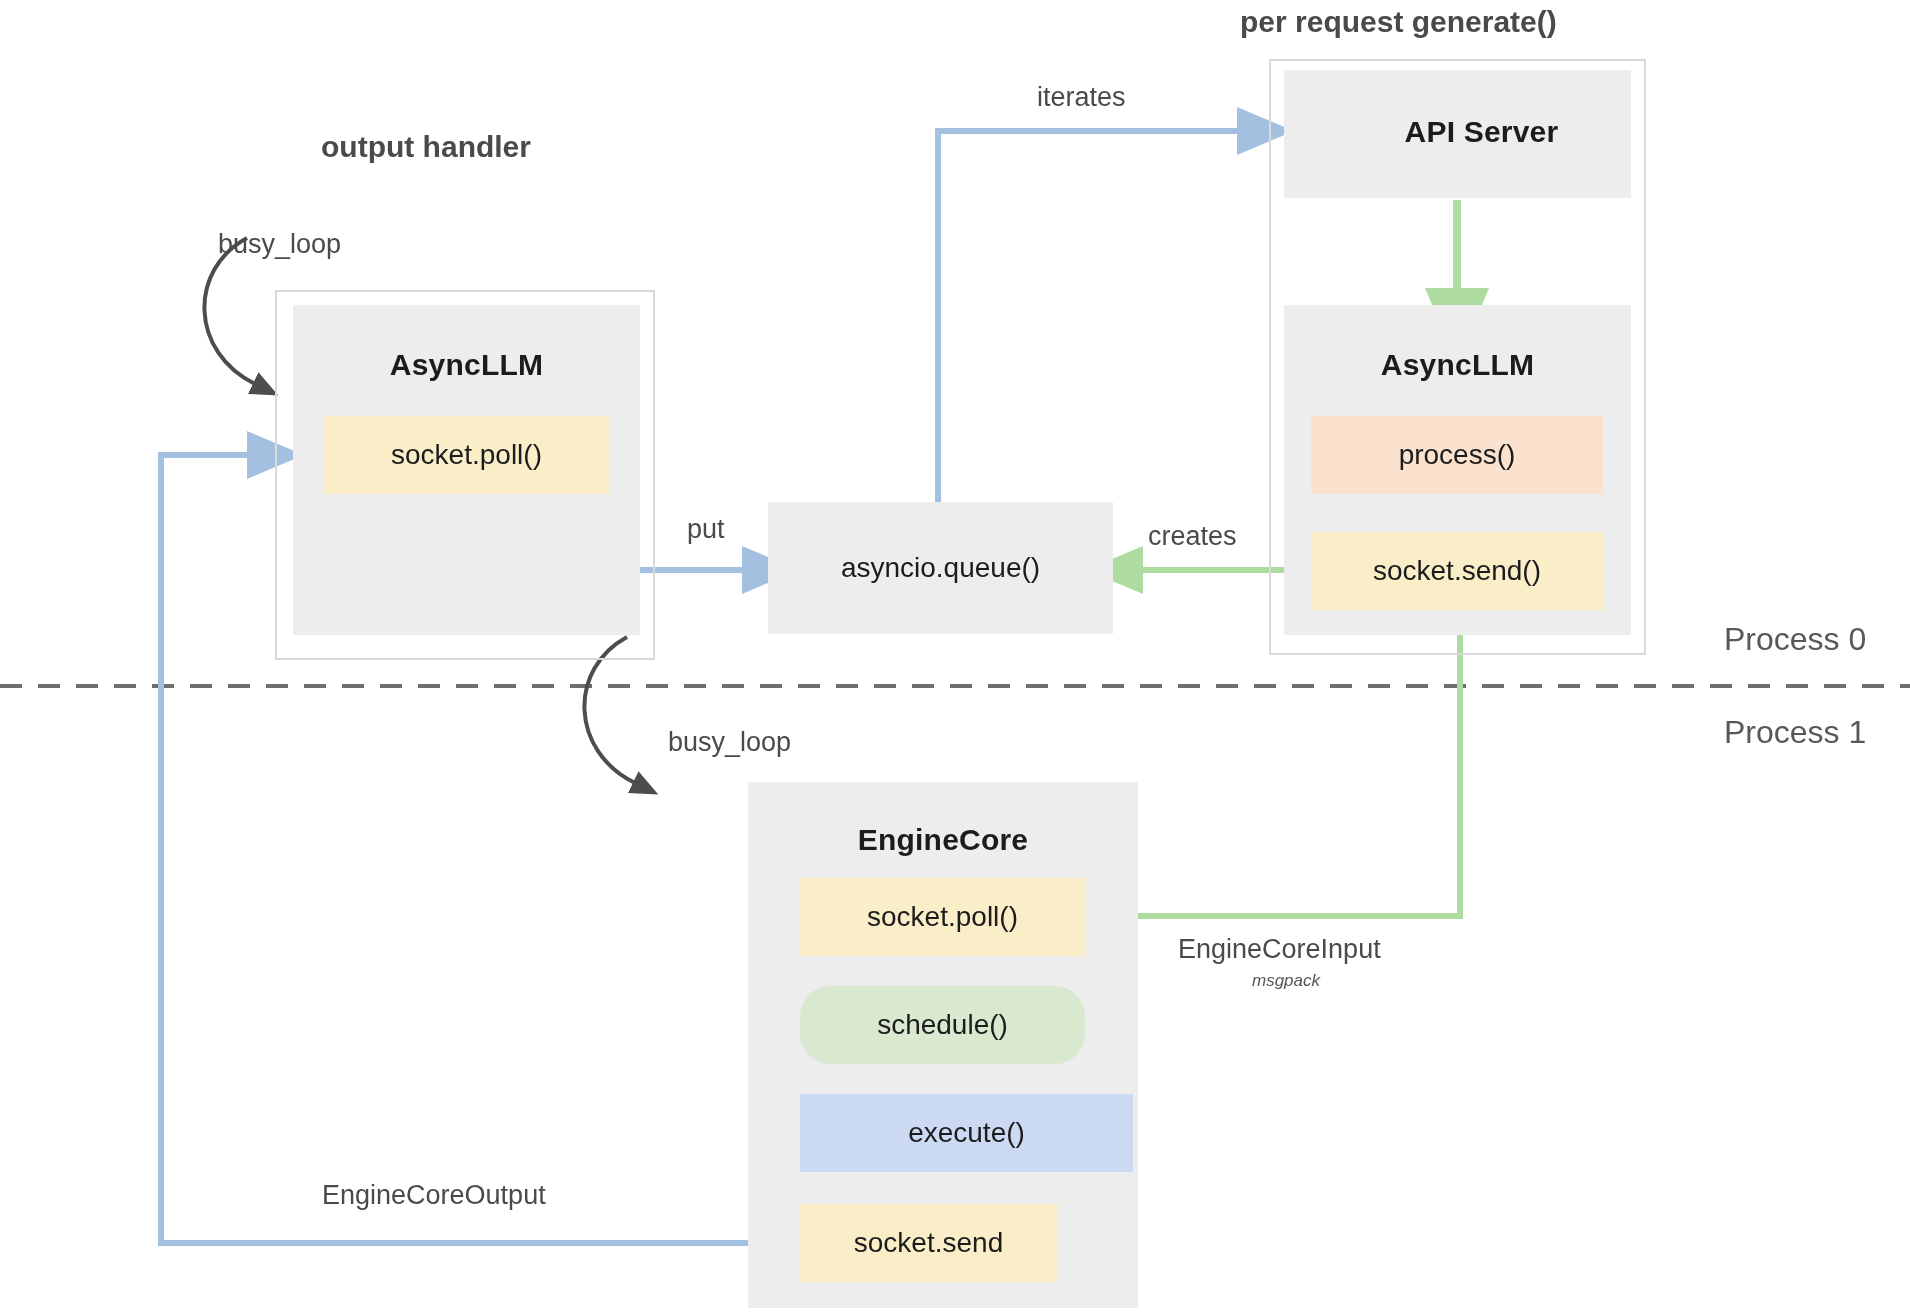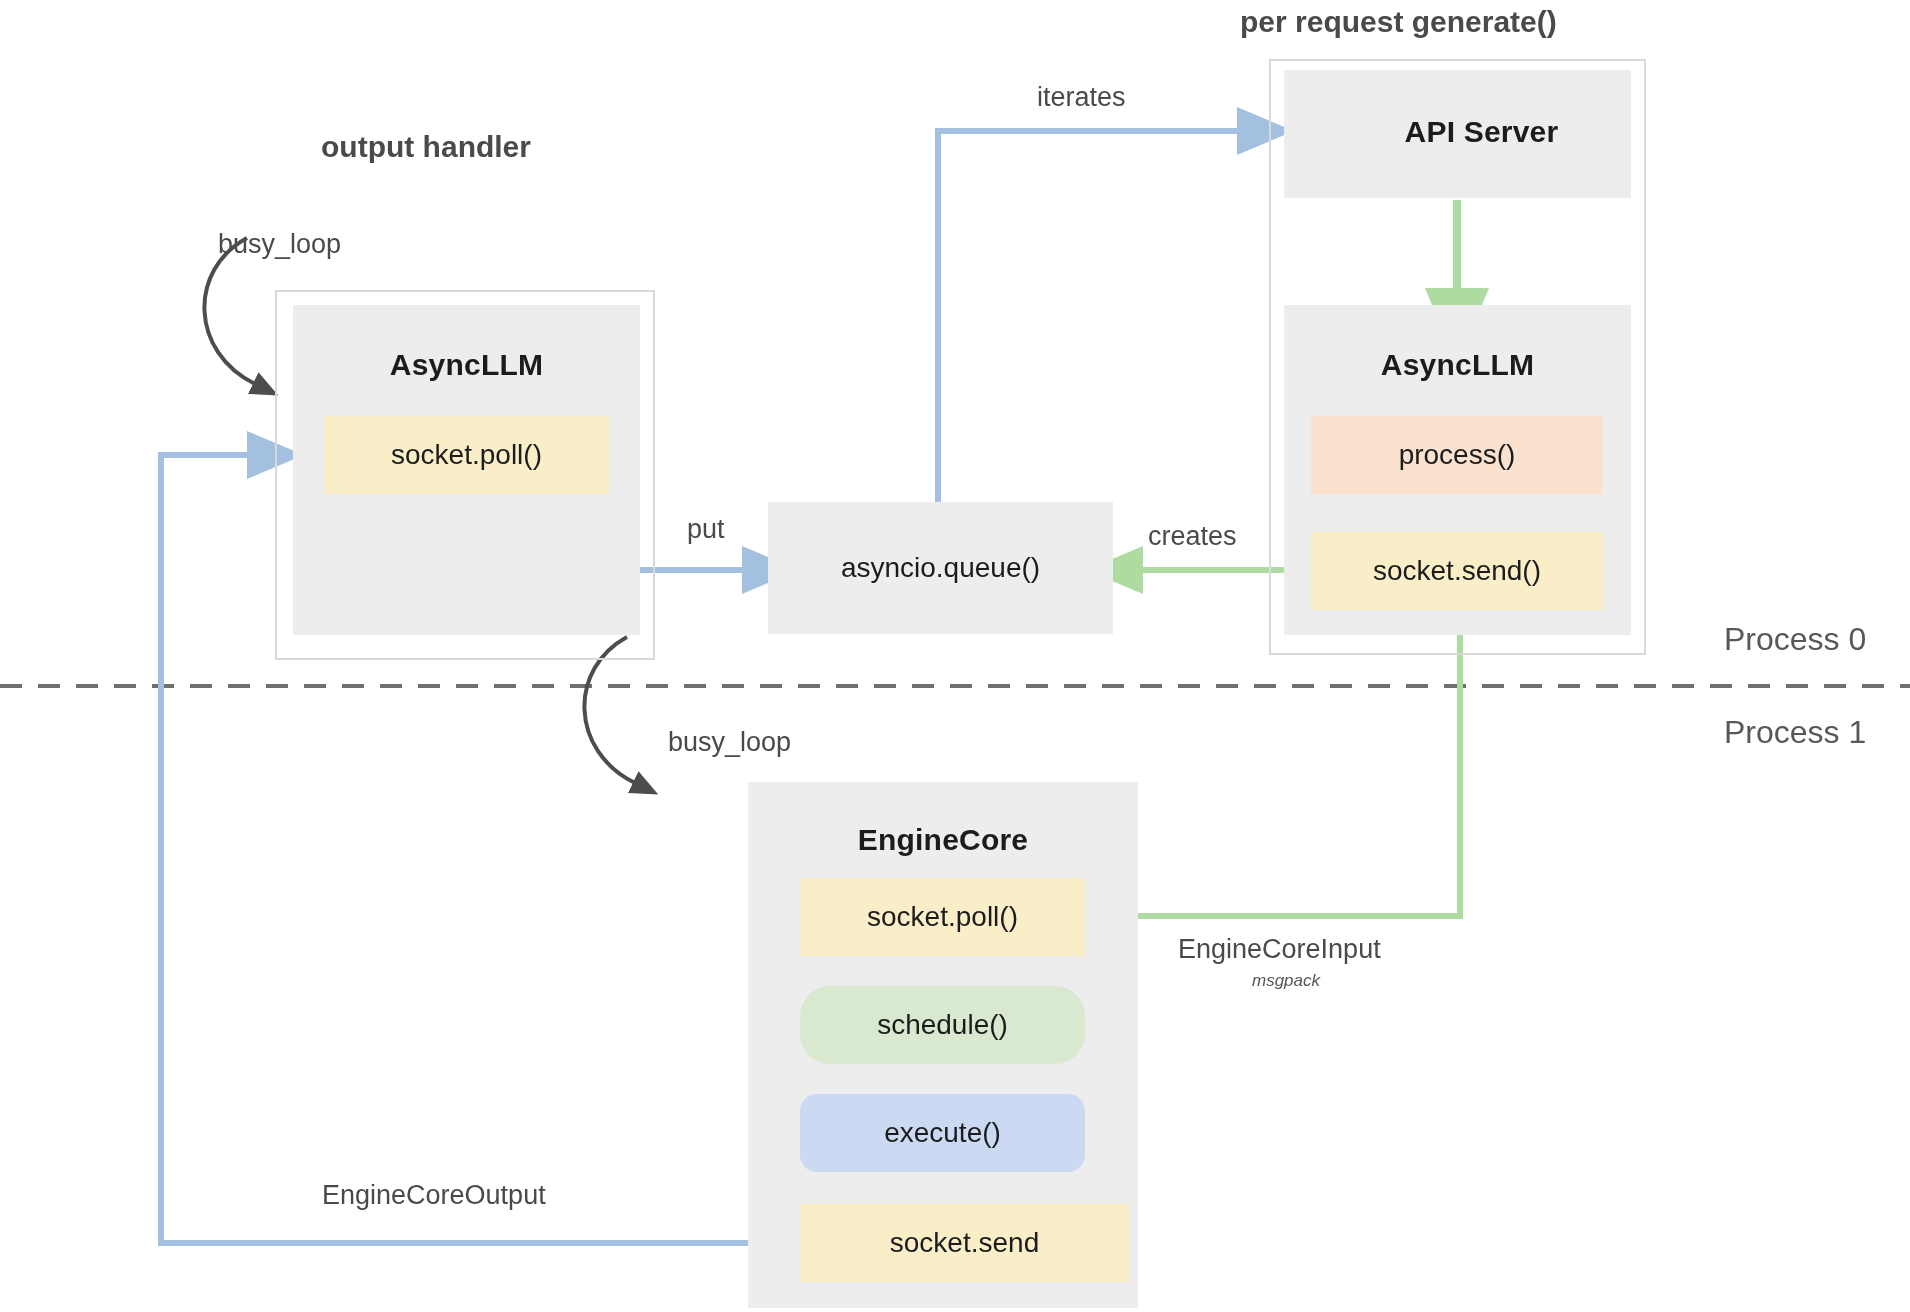--- a/index.html
+++ b/index.html
@@ -175,23 +175,23 @@
   <div class="edge-label" style="left: 668px; top: 727px;">busy_loop</div>
 
   <div class="node container-box" style="left: 748px; top: 782px; width: 390px; height: 526px;">
     <div class="container-title" style="top: 41px;">EngineCore</div>
   </div>
 
   <div class="sub-box" style="left: 800px; top: 878px; width: 285px; height: 78px; background:#faeec8;">socket.poll()</div>
 
   <div class="sub-box" style="left: 800px; top: 986px; width: 285px; height: 78px; background:#d9e9d0;border-radius:30px;">schedule()</div>
 
-  <div class="sub-box" style="left: 800px; top: 1094px; width: 285px; height: 78px; background:#cbd9f2;border-radius:17px;">execute()</div>
+  <div class="sub-box" style="left: 800px; top: 1094px; width: 333px; height: 78px; background:#cbd9f2;">execute()</div>
 
-  <div class="sub-box" style="left: 800px; top: 1204px; width: 329px; height: 78px; background:#faeec8;">socket.send</div>
+  <div class="sub-box" style="left: 800px; top: 1204px; width: 257px; height: 78px; background:#faeec8;">socket.send</div>
 
   <div class="edge-label" style="left: 1178px; top: 934px;">EngineCoreInput</div>
 
   <div class="edge-label sub" style="left: 1252px; top: 971px;">msgpack</div>
 
   <div class="edge-label" style="left: 322px; top: 1180px;">EngineCoreOutput</div>
 
 </div>
 
 </body></html>

